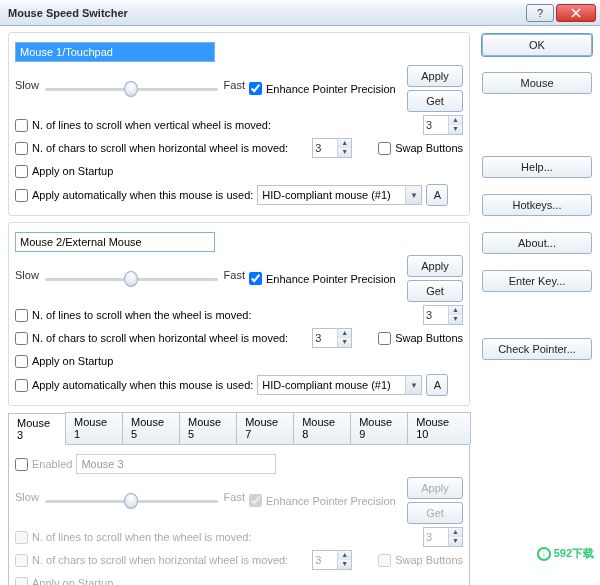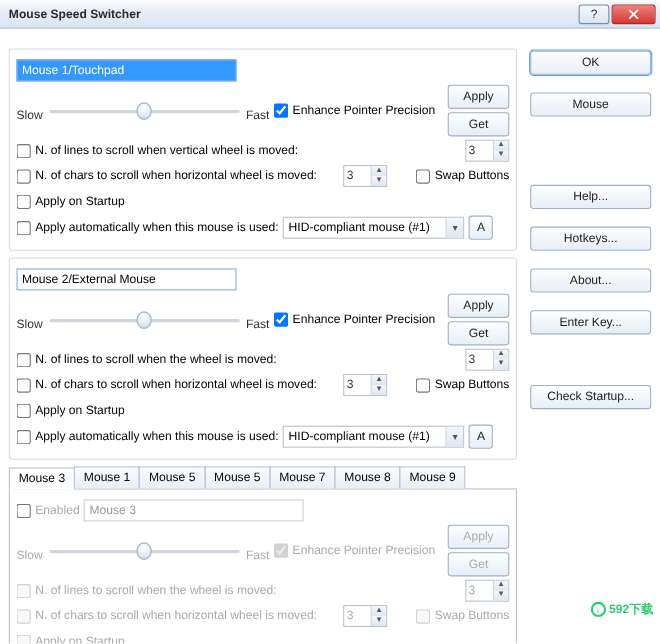--- a/index.html
+++ b/index.html
@@ -3,36 +3,36 @@
 <meta charset="utf-8">
 <style>
 * { box-sizing: border-box; margin: 0; padding: 0; font-family: "Segoe UI", Tahoma, sans-serif; font-size: 11px; }
 body { background: #fff; width: 600px; height: 585px; overflow: hidden; position: relative; }
 
 .titlebar { height: 26px; background: linear-gradient(#fdfdfe, #e8eef7 40%, #d9e4f1); border-bottom: 1px solid #a0b6d0; display: flex; align-items: center; padding: 0 4px 0 8px; }
 .titlebar .title { flex: 1; color: #2b2b2b; font-weight: bold; }
 .titlebar .ctl { width: 28px; height: 18px; margin-left: 2px; border: 1px solid #7a8aa0; border-radius: 3px; background: linear-gradient(#f6f8fb,#dbe5f0); display: flex; align-items: center; justify-content: center; cursor: pointer; color:#333; }
 .titlebar .close { background: linear-gradient(#f08080,#d43a2f); border-color:#b02a20; color:#fff; width: 40px; }
 
-.content { padding: 18px 8px 4px 8px; position: relative; height: 541px; }
+.content { padding: 6px 8px 4px 8px; position: relative; height: 541px; }
 .main { width: 462px; float: left; }
 .side { width: 110px; float: right; display: flex; flex-direction: column; gap: 16px; padding-top: 2px; }
 
 .grp { border: 1px solid #d6dde6; border-radius: 3px; padding: 6px 6px 6px 6px; margin-bottom: 6px; position: relative; }
 
 .row { display: flex; align-items: center; margin: 3px 0; min-height: 20px; gap: 4px; }
 
 input[type=text].name { border: 1px solid #7eb0e0; padding: 2px 4px; width: 200px; height: 20px; background:#fff; }
 input[type=text].name.sel { background:#3399ff; color:#fff; }
 input[type=text].name.dis { color:#999; border-color:#cfcfcf; }
 
 .chk { display:inline-flex; align-items:center; gap:4px; }
 .chk input { width:13px; height:13px; }
 
-.slider { display:flex; align-items:flex-end; gap:6px; width: 230px; }
+.slider { display:flex; align-items:flex-start; gap:6px; width: 230px; }
 .slider .trk { flex:1; height: 20px; position:relative; }
 .slider .trk .bar { position:absolute; top:9px; left:0; right:0; height:3px; background:#cfd6de; border-radius:2px; }
 .slider .thumb { position:absolute; top:2px; width:14px; height:16px; background: radial-gradient(circle at 50% 30%, #fff, #e1e9f2 60%, #c3d0df); border:1px solid #9bb0c8; border-radius:50%; transform:translateX(-50%); }
 
 .num { width: 40px; height:20px; display:inline-flex; align-items:center; border:1px solid #b7c3d0; background:#fff; padding:0 2px; position:relative; }
 .num span { flex:1; color:#333; }
 .num .sp { position:absolute; right:0; top:0; bottom:0; width:14px; display:flex; flex-direction:column; }
 .num .sp div { flex:1; border-left:1px solid #ccd4dc; background:linear-gradient(#f4f7fa,#dde6ef); font-size:7px; text-align:center; line-height:8px; color:#556; }
 .num.dis span { color:#aaa; }
 
@@ -222,20 +222,21 @@
     </div>
 
     <div class="tabs">
       <div class="tab active">Mouse 3</div>
       <div class="tab">Mouse 1</div>
       <div class="tab">Mouse 5</div>
       <div class="tab">Mouse 5</div>
       <div class="tab">Mouse 7</div>
       <div class="tab">Mouse 8</div>
       <div class="tab">Mouse 9</div>
+      <div class="tab">Mouse 10</div>
     </div>
     <div class="tabpanel disabled">
       <div class="row">
           <label class="chk">
             <input type="checkbox" style="">
             <span>Enabled</span>
           </label>
           <input type="text" class="name dis" disabled="" value="Mouse 3" style="">
         </div>
       <div class="row">
@@ -303,20 +304,20 @@
 
   <div class="side">
     <div class="btn def" style="width:100%">OK</div>
     <div class="btn" style="width:100%">Mouse</div>
     <div style="height:30px"></div>
     <div class="btn" style="width:100%">Help...</div>
     <div class="btn" style="width:100%">Hotkeys...</div>
     <div class="btn" style="width:100%">About...</div>
     <div class="btn" style="width:100%">Enter Key...</div>
     <div style="height:14px"></div>
-    <div class="btn" style="width:100%">Check Startup...</div>
+    <div class="btn" style="width:100%">Check Pointer...</div>
   </div>
 
   <div class="watermark">
     <span class="c">↓</span>
     <span>592下载</span>
   </div>
 </div>
 
 </body></html>

